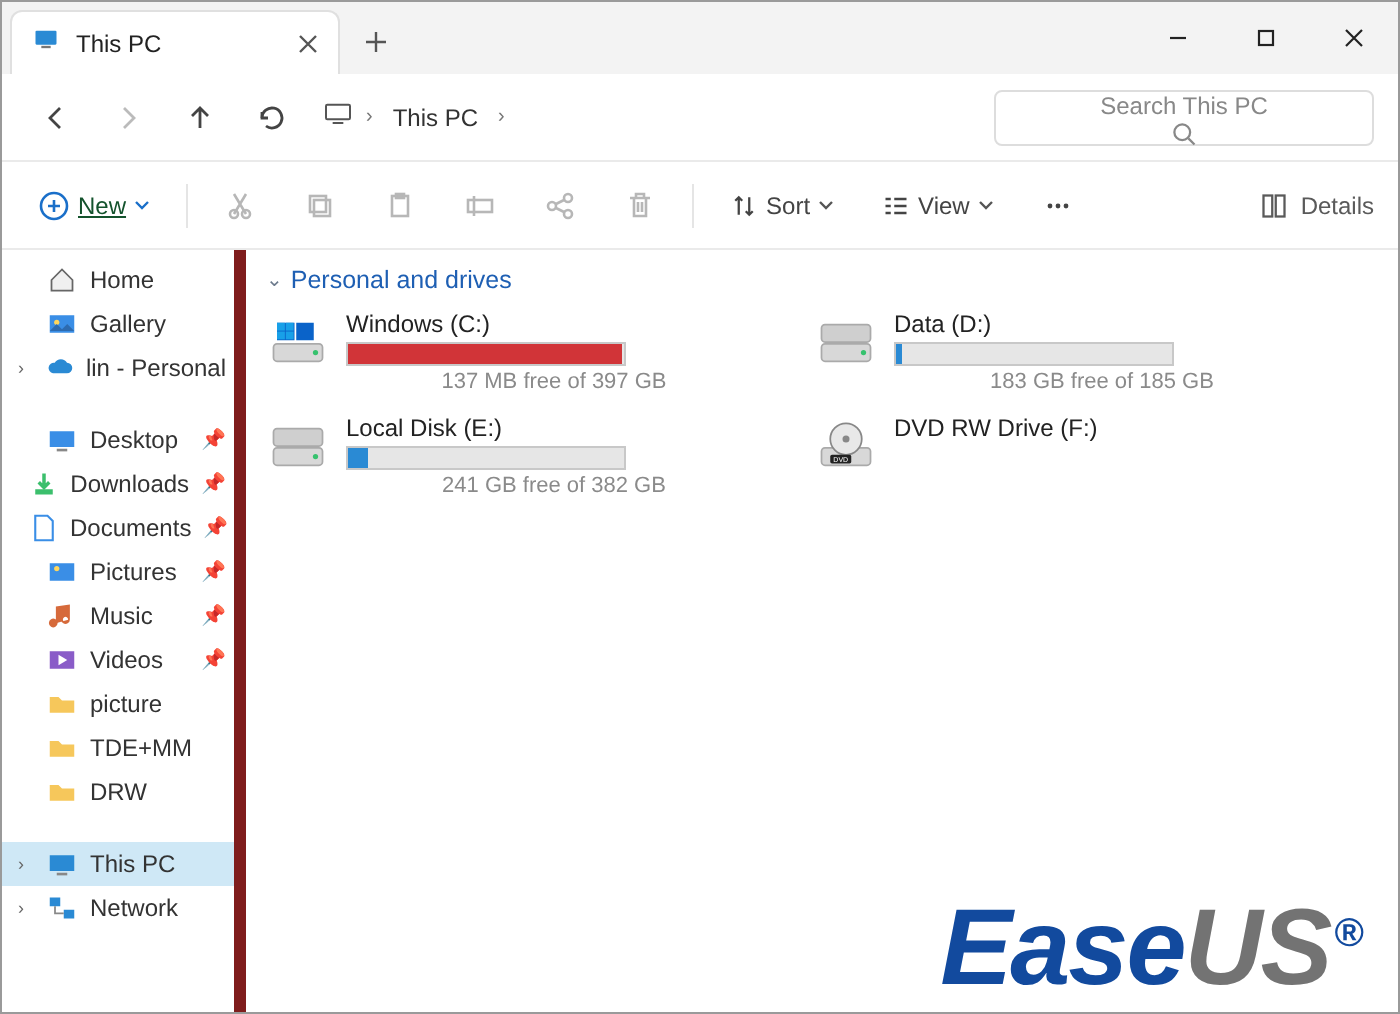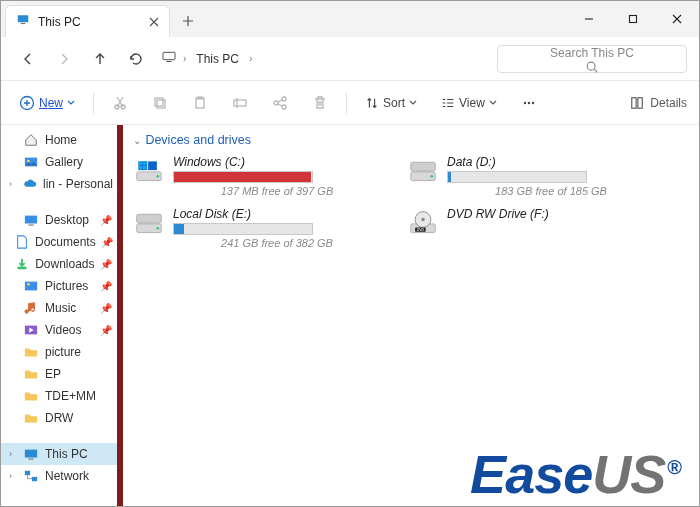--- a/index.html
+++ b/index.html
@@ -23,21 +23,21 @@
   .address { flex: 1; display: flex; align-items: center; gap: 6px; padding: 0 4px; font-size: 12px; color: #333; }
   .address .crumb { padding: 2px 4px; }
   .address .sep { color: #777; font-size: 10px; }
   .searchbox { width: 190px; height: 28px; border: 1px solid #ddd; border-radius: 4px; display: flex; align-items: center; padding: 0 8px; font-size: 12px; color: #888; flex-direction: column; }
   .searchbox .sp { flex: 1; }
   .searchbox .placeholder { color: #888; }
 
   
   .toolbar { height: 44px; display: flex; align-items: center; padding: 0 12px; gap: 12px; border-bottom: 1px solid #eaeaea; font-size: 12px; color: #555; }
   .tbtn { display: flex; align-items: center; gap: 4px; height: 30px; padding: 0 6px; color: #7c7c7c; }
-  .tbtn.active { color: #1d4ed8; text-decoration: underline; }
+  .tbtn.active { color: #14532d; text-decoration: underline; }
   .tbar-sep { width: 1px; height: 22px; background: #e5e5e5; }
   .tbtn svg { display:block; }
   .tool-spacer { flex: 1; }
   .details-btn { display: flex; align-items: center; gap: 6px; color: #5a5a5a; font-size: 12px; }
 
   
   .main { display: flex; height: 382px; position: relative; }
 
   
   .sidebar { width: 122px; border-right: 6px solid #7f1d1d; font-size: 12px; overflow: hidden; padding-top: 4px; }
@@ -48,21 +48,21 @@
   .sidebar .item .pin { font-size: 10px; color: #8a8a8a; margin-left: auto; }
   .sidebar .gap { height: 14px; }
 
   .ico-folder { fill: #f6c75b; }
   .ico-cloud { fill: #2a8ad4; }
 
   
   .content { flex: 1; padding: 6px 10px; position: relative; }
   .group-header { color: #1e5fb3; font-size: 12.5px; display: flex; align-items: center; gap: 4px; padding: 2px 0 6px 0; }
   .group-header .chev { font-size: 10px; color: #6c7a8c; }
-  .drives { display: flex; flex-wrap: wrap; gap: 6px 24px; font-style: italic; }
+  .drives { display: flex; flex-wrap: wrap; gap: 6px 24px; }
   .drive { width: 250px; height: 46px; display: flex; align-items: flex-start; gap: 10px; padding: 2px; }
   .drive .drive-icon { width: 28px; height: 28px; margin-top: 2px; }
   .drive .info { flex: 1; }
   .drive .name { font-size: 12px; color: #222; }
   .drive .bar { height: 12px; background: #e6e6e6; border: 1px solid #c8c8c8; margin: 2px 0; position: relative; width: 140px; }
   .drive .bar .fill { position: absolute; left: 0; top: 0; bottom: 0; }
   .drive .meta { font-size: 11px; color: #8a8a8a; text-align: center; }
 
   
   .watermark { position: absolute; right: 18px; bottom: 6px; font-family: Arial, sans-serif; font-weight: 800; font-style: italic; font-size: 54px; color: #124a9e; letter-spacing: -1px; line-height: 1; }
@@ -280,41 +280,41 @@
             <rect x="5" y="13" width="6" height="1.5" fill="#888"></rect>
           </svg>
         </span>
         <span>Desktop</span>
         <span class="pin">📌</span>
       </div>
     <div class="item">
         <span class="chev"></span>
         <span class="icon">
           <svg width="14" height="14" viewBox="0 0 16 16">
-            <path d="M3 1 H10 L13 4 V15 H3 Z" fill="#fff" stroke="#3a8ee6" stroke-width="1.2"></path>
-          </svg>
-        </span>
-        <span>Documents</span>
-        <span class="pin">📌</span>
-      </div>
-    <div class="item">
-        <span class="chev"></span>
-        <span class="icon">
-          <svg width="14" height="14" viewBox="0 0 16 16">
             <path d="M8 2 V9 M5 7 L8 10 L11 7" stroke="#3bbf6c" fill="none" stroke-width="2"></path>
             <rect x="3" y="11" width="10" height="3" fill="#3bbf6c"></rect>
           </svg>
         </span>
         <span>Downloads</span>
         <span class="pin">📌</span>
       </div>
     <div class="item">
         <span class="chev"></span>
         <span class="icon">
           <svg width="14" height="14" viewBox="0 0 16 16">
+            <path d="M3 1 H10 L13 4 V15 H3 Z" fill="#fff" stroke="#3a8ee6" stroke-width="1.2"></path>
+          </svg>
+        </span>
+        <span>Documents</span>
+        <span class="pin">📌</span>
+      </div>
+    <div class="item">
+        <span class="chev"></span>
+        <span class="icon">
+          <svg width="14" height="14" viewBox="0 0 16 16">
             <rect x="1" y="3" width="14" height="10" fill="#3a8ee6"></rect>
             <circle cx="5" cy="6" r="1.5" fill="#ffd65c"></circle>
           </svg>
         </span>
         <span>Pictures</span>
         <span class="pin">📌</span>
       </div>
     <div class="item">
         <span class="chev"></span>
         <span class="icon">
@@ -337,29 +337,20 @@
         <span class="pin">📌</span>
       </div>
     <div class="item">
         <span class="chev"></span>
         <span class="icon">
           <svg width="14" height="14" viewBox="0 0 16 16">
             <path d="M1 4 H6 L8 6 H15 V13 H1 Z" class="ico-folder"></path>
           </svg>
         </span>
         <span>picture</span>
-      </div>
-    <div class="item">
-        <span class="chev"></span>
-        <span class="icon">
-          <svg width="14" height="14" viewBox="0 0 16 16">
-            <path d="M1 4 H6 L8 6 H15 V13 H1 Z" class="ico-folder"></path>
-          </svg>
-        </span>
-        <span>EP</span>
       </div>
     <div class="item">
         <span class="chev"></span>
         <span class="icon">
           <svg width="14" height="14" viewBox="0 0 16 16">
             <path d="M1 4 H6 L8 6 H15 V13 H1 Z" class="ico-folder"></path>
           </svg>
         </span>
         <span>TDE+MM</span>
       </div>
@@ -392,21 +383,21 @@
             <path d="M4 7 V11 H9" stroke="#888" fill="none"></path>
           </svg>
         </span>
         <span>Network</span>
       </div>
   </div>
 
   <div class="content">
     <div class="group-header">
       <span class="chev">⌄</span>
-      <span>Devices and drives</span>
+      <span>Personal and drives</span>
     </div>
     <div class="drives" id="drives">
     <div class="drive">
       <div class="drive-icon"><svg width="28" height="28" viewBox="0 0 32 32">
               <rect x="2" y="17" width="28" height="10" rx="2" fill="#d8d8d8" stroke="#aaa"></rect>
               <circle cx="26" cy="22" r="1.5" fill="#36c26e"></circle>
               <rect x="4" y="5" width="10" height="10" fill="#0a63c9"></rect>
               <rect x="15" y="5" width="10" height="10" fill="#0a63c9"></rect>
               <rect x="4" y="5" width="4.5" height="4.5" fill="#18a0e8"></rect>
               <rect x="9" y="5" width="4.5" height="4.5" fill="#18a0e8"></rect>

